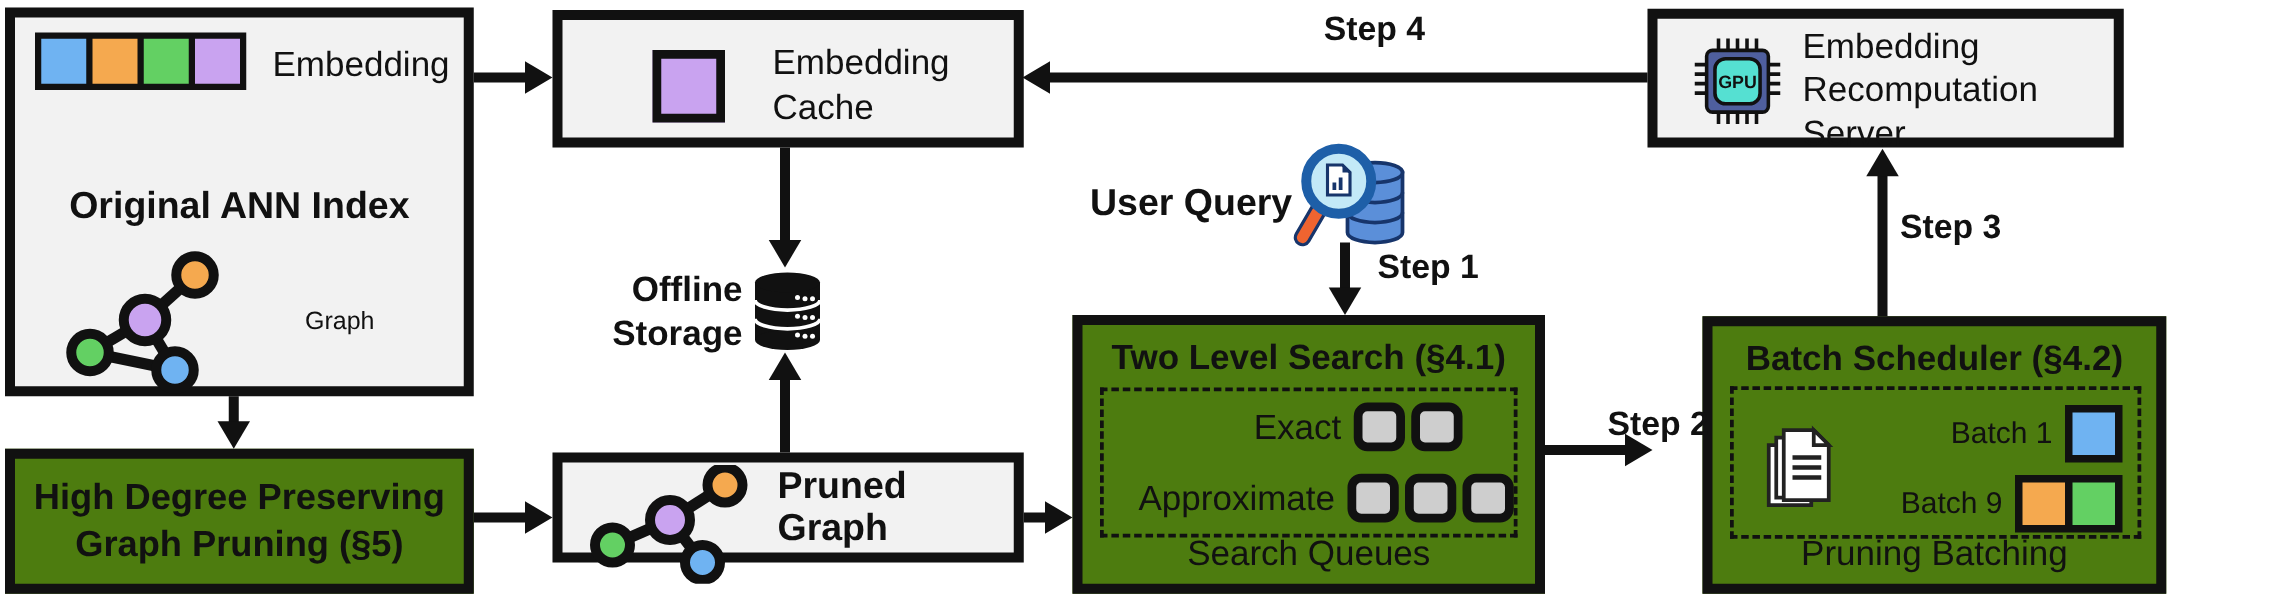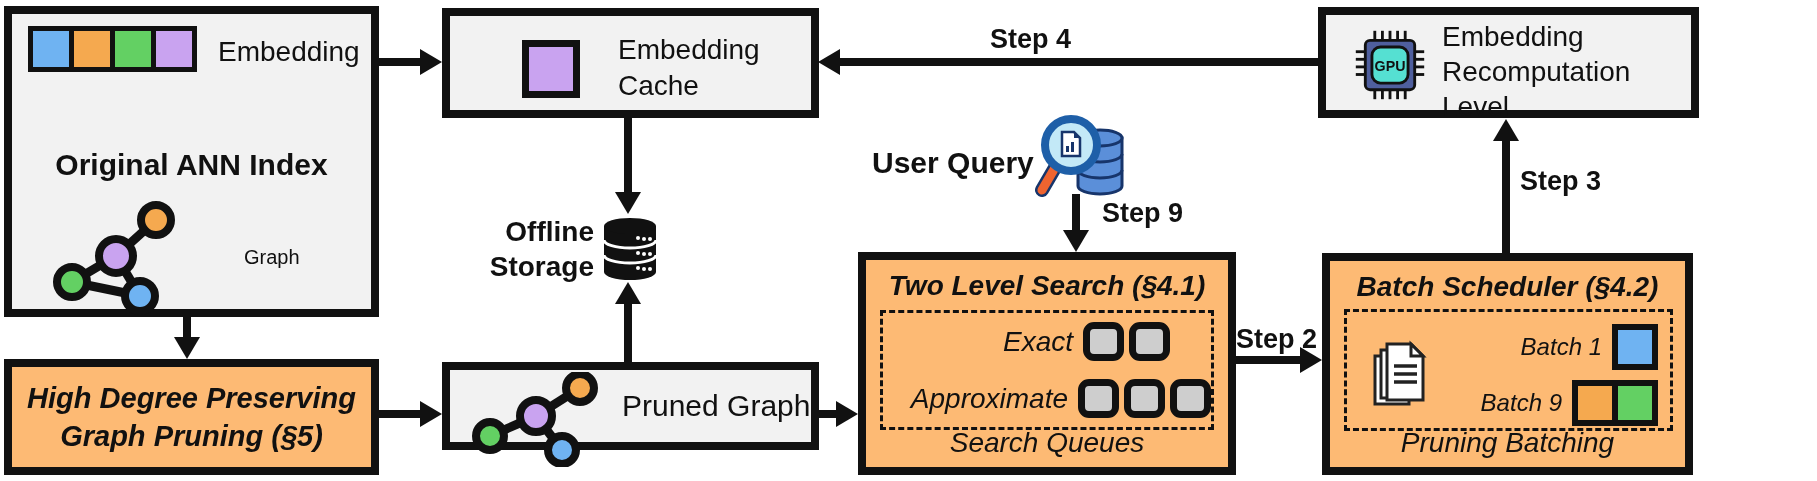--- a/index.html
+++ b/index.html
@@ -1,20 +1,20 @@
 <!DOCTYPE html>
 <html><head>
 <meta charset="utf-8">
 <style>
   html,body{margin:0;padding:0;background:#fff;}
   .canvas{position:relative;width:1817px;height:481px;background:#fff;
           font-family:"Liberation Sans",sans-serif;color:#111;overflow:hidden;}
   .box{position:absolute;border:8px solid #111;box-sizing:border-box;}
   .bg-light{background:#f2f2f2;}
-  .bg-gray{background:#fdba74;font-style:italic;}
+  .bg-gray{background:#4d7c0f;}
 
   
   .shaft{position:absolute;background:#111;}
   .ah{height:8px;}
   .av{width:8px;}
   .head{position:absolute;width:0;height:0;}
   .head.r{border-top:13px solid transparent;border-bottom:13px solid transparent;border-left:22px solid #111;}
   .head.l{border-top:13px solid transparent;border-bottom:13px solid transparent;border-right:22px solid #111;}
   .head.d{border-left:13px solid transparent;border-right:13px solid transparent;border-top:22px solid #111;}
   .head.u{border-left:13px solid transparent;border-right:13px solid transparent;border-bottom:22px solid #111;}
@@ -127,21 +127,21 @@
         <circle cx="48" cy="23" r="2"></circle>
       <circle cx="36" cy="37" r="2"></circle>
         <circle cx="42" cy="38" r="2"></circle>
         <circle cx="48" cy="38" r="2"></circle>
       <circle cx="36" cy="52" r="2"></circle>
         <circle cx="42" cy="53" r="2"></circle>
         <circle cx="48" cy="53" r="2"></circle>
     </g>
   </svg>
 
-  <div class="box bg-light" style="left:442px;top:362px;width:377px;height:88px;">
+  <div class="box bg-light" style="left:442px;top:362px;width:377px;height:88px;font-weight:bold;">
     <svg class="abs" style="left:14px;top:2px;" width="150" height="95" viewBox="0 0 150 95">
       <g stroke="#111" stroke-width="9">
         <line x1="26" y1="64" x2="72" y2="44"></line>
         <line x1="72" y1="44" x2="116" y2="16"></line>
         <line x1="72" y1="44" x2="98" y2="78"></line>
       </g>
       <circle cx="26" cy="64" r="14" fill="#63d063" stroke="#111" stroke-width="8"></circle>
       <circle cx="116" cy="16" r="14" fill="#f5a94f" stroke="#111" stroke-width="8"></circle>
       <circle cx="98" cy="78" r="14" fill="#6fb3f2" stroke="#111" stroke-width="8"></circle>
       <circle cx="72" cy="44" r="16" fill="#c9a3f0" stroke="#111" stroke-width="8"></circle>
@@ -183,21 +183,21 @@
         <div class="q-squares">
           <div class="qsq"></div>
           <div class="qsq"></div>
           <div class="qsq"></div>
         </div>
       </div>
     </div>
     <div class="panel-footer">Search Queues</div>
   </div>
 
-  <div class="box bg-gray" style="left:1322px;top:253px;width:371px;height:222px;">
+  <div class="box bg-gray" style="left:1362px;top:253px;width:371px;height:222px;">
     <div class="panel-title">Batch Scheduler (§4.2)</div>
     <div class="dashed" style="left:14px;top:48px;width:329px;height:122px;">
       <svg class="abs" style="left:24px;top:26px;" width="62" height="70" viewBox="0 0 62 70">
         <path d="M4 18 h34 v48 h-34 z" fill="#fff" stroke="#222" stroke-width="3"></path>
         <path d="M10 12 h34 v48 h-34 z" fill="#fff" stroke="#222" stroke-width="3"></path>
         <path d="M16 6 h24 l12 12 v44 h-36 z" fill="#fff" stroke="#222" stroke-width="3"></path>
         <path d="M40 6 l12 12 h-12 z" fill="#fff" stroke="#222" stroke-width="3"></path>
         <line x1="23" y1="28" x2="46" y2="28" stroke="#222" stroke-width="3.5"></line>
         <line x1="23" y1="36" x2="46" y2="36" stroke="#222" stroke-width="3.5"></line>
         <line x1="23" y1="44" x2="46" y2="44" stroke="#222" stroke-width="3.5"></line>
@@ -243,21 +243,21 @@
           <line x1="66" y1="42" x2="76" y2="42"></line>
           <line x1="66" y1="50" x2="76" y2="50"></line>
       </g>
       <rect x="14" y="14" width="52" height="52" rx="5" fill="#4f5f9e" stroke="#111" stroke-width="3"></rect>
       <rect x="21" y="21" width="38" height="38" rx="9" fill="#55e0d2" stroke="#111" stroke-width="3"></rect>
       <text x="40" y="46" text-anchor="middle" font-size="15" font-weight="bold" fill="#111" font-family="Liberation Sans, sans-serif">GPU</text>
     </svg>
     <div class="srv-txt">
       <div>Embedding</div>
       <div>Recomputation</div>
-      <div>Level</div>
+      <div>Server</div>
     </div>
   </div>
 
   <div>
     <div class="shaft ah" style="left:379px;top:58px;width:43px;"></div>
     <div class="head r" style="left:420px;top:49px;"></div>
   </div>
 
   <div>
     <div class="shaft av" style="left:183px;top:317px;height:22px;"></div>
@@ -280,34 +280,34 @@
   </div>
 
   <div>
     <div class="shaft ah" style="left:819px;top:410px;width:19px;"></div>
     <div class="head r" style="left:836px;top:401px;"></div>
   </div>
 
   <div>
     <div class="shaft av" style="left:1072px;top:194px;height:38px;"></div>
     <div class="head d" style="left:1063px;top:230px;"></div>
-    <div class="steplbl" style="left:1102px;top:198px;">Step 9</div>
+    <div class="steplbl" style="left:1102px;top:198px;">Step 1</div>
   </div>
 
   <div>
     <div class="shaft ah" style="left:1236px;top:356px;width:66px;"></div>
     <div class="head r" style="left:1300px;top:347px;"></div>
-    <div class="steplbl" style="left:1236px;top:324px;width:88px;text-align:left;">Step 2</div>
+    <div class="steplbl" style="left:1236px;top:324px;width:88px;text-align:right;padding-left:43px;">Step 2</div>
   </div>
 
   <div>
     <div class="shaft av" style="left:1502px;top:140px;height:113px;"></div>
     <div class="head u" style="left:1493px;top:119px;"></div>
     <div class="steplbl" style="left:1520px;top:166px;">Step 3</div>
   </div>
 
   <div>
     <div class="shaft ah" style="left:838px;top:58px;width:480px;"></div>
     <div class="head l" style="left:818px;top:49px;"></div>
-    <div class="steplbl" style="left:990px;top:24px;width:150px;text-align:left;">Step 4</div>
+    <div class="steplbl" style="left:990px;top:8px;width:150px;text-align:right;">Step 4</div>
   </div>
 
 </div>
 
 </body></html>

